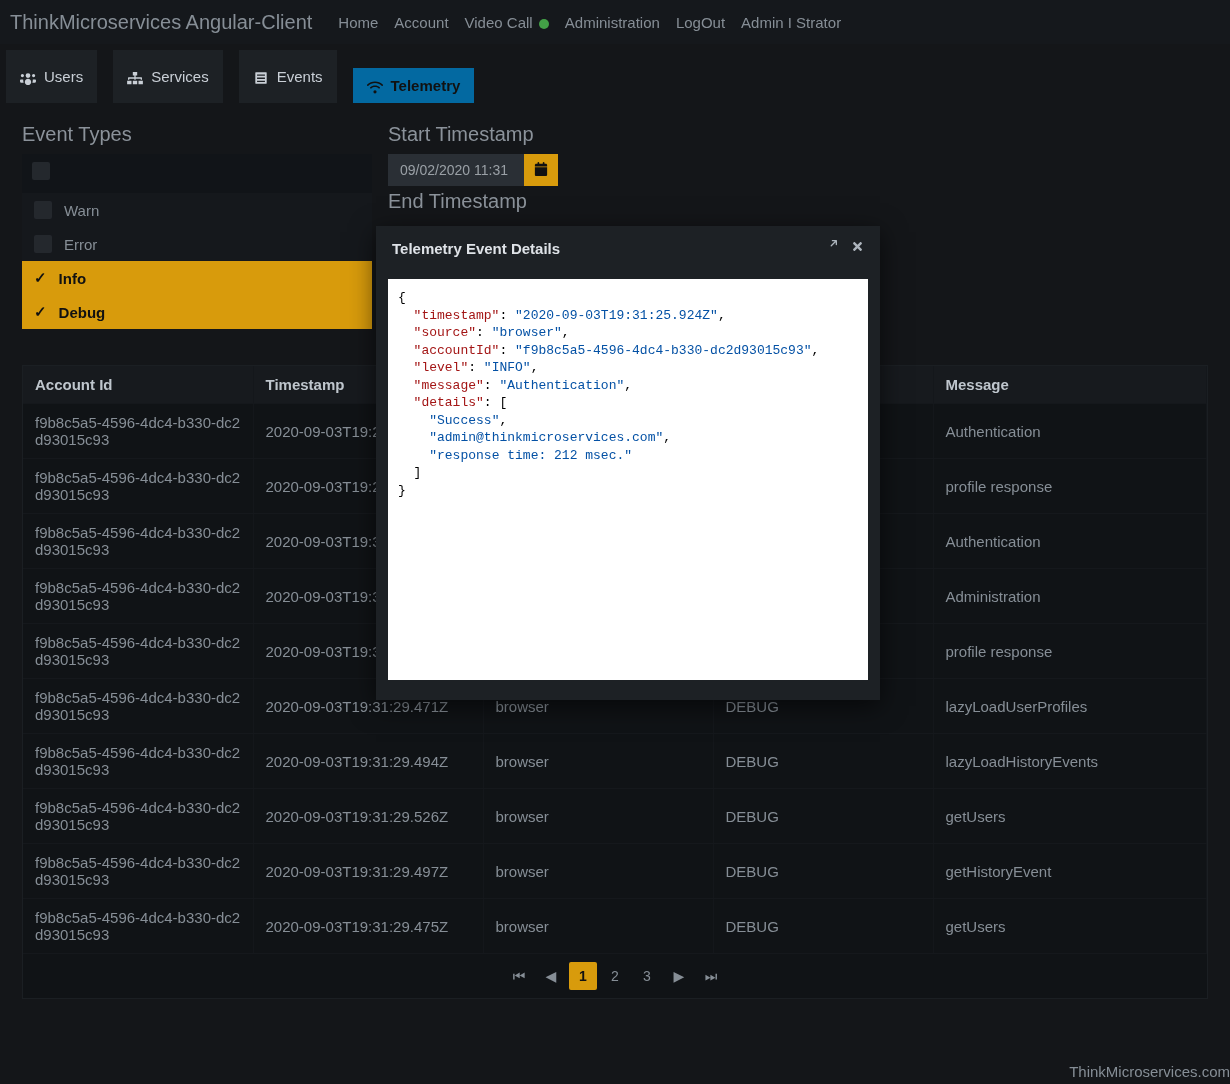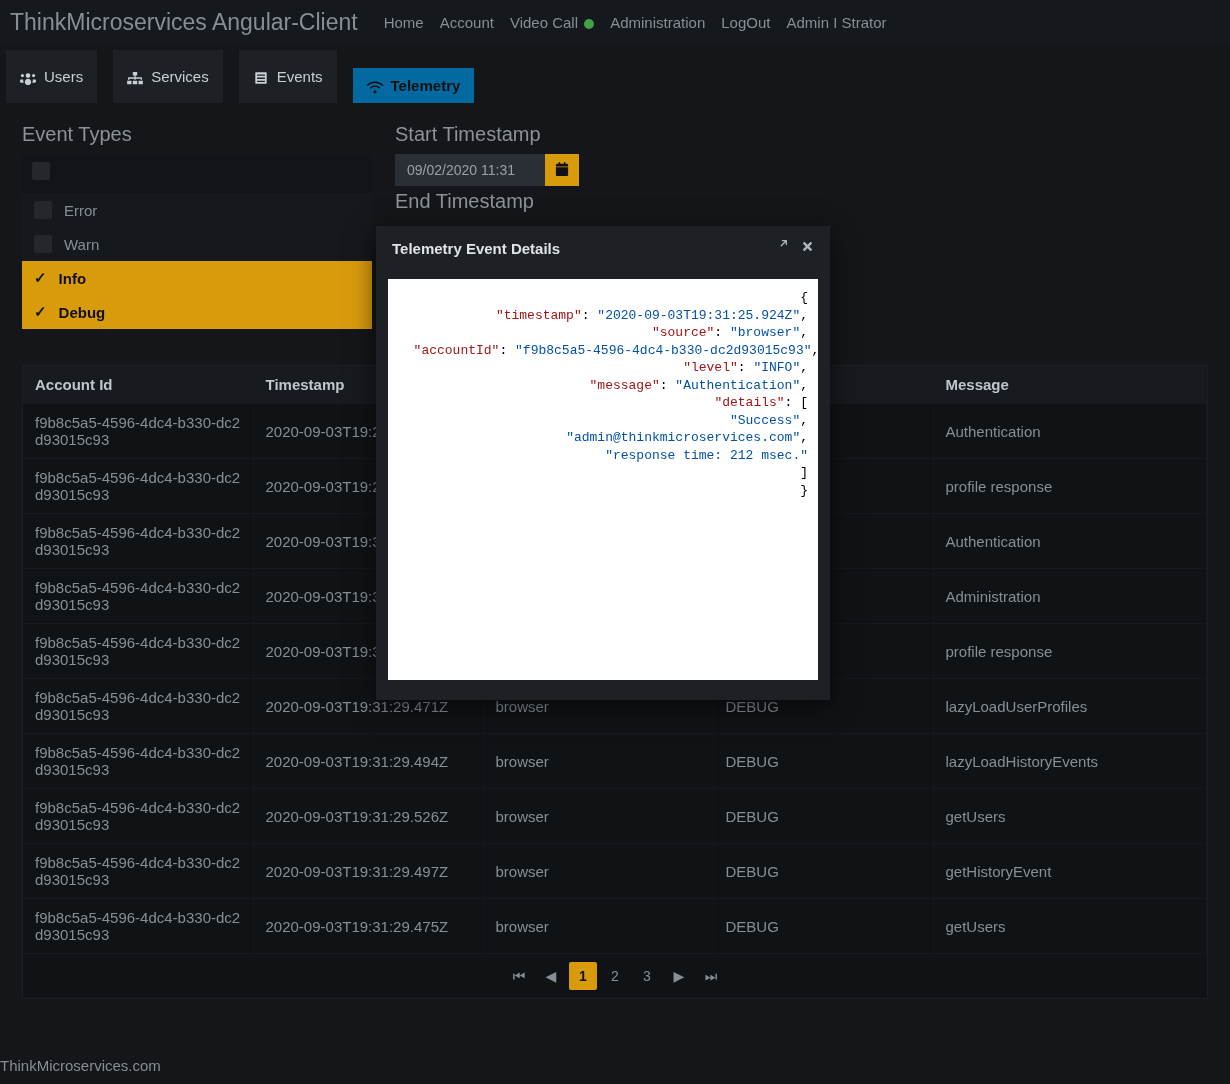--- a/index.html
+++ b/index.html
@@ -15,21 +15,21 @@
   }
   .topbar {
     display: flex;
     align-items: center;
     height: 44px;
     padding: 0 10px;
     background: #15181c;
   }
   .brand {
     color: #868e96;
-    font-size: 23px;
+    font-size: 20px;
     font-weight: 400;
     padding-right: 18px;
   }
   .navlinks { display: flex; gap: 0; }
   .navlinks a {
     color: #868e96;
     text-decoration: none;
     padding: 6px 8px;
     font-size: 15px;
   }
@@ -58,21 +58,21 @@
     background: #0369a1;
     color: #111;
     font-weight: 700;
     margin-top: 18px;
   }
   .content {
     padding: 10px 22px 0;
   }
   .filters {
     display: flex;
-    gap: 23px;
+    gap: 16px;
   }
   .section-title {
     font-size: 20px;
     color: #8b929a;
     font-weight: 400;
     margin-bottom: 8px;
   }
   .event-types {
     width: 350px;
     background: #15181c;
@@ -103,21 +103,21 @@
   .ts-col { flex: 1; }
   .ts-input-wrap {
     display: flex;
     margin-bottom: 4px;
   }
   .ts-input {
     background: #2a2f35;
     color: #9aa0a6;
     border: none;
     padding: 8px 12px;
-    width: 150px;
+    width: 136px;
     font-size: 14px;
   }
   .ts-btn {
     background: #d89b0c;
     border: none;
     width: 34px;
     display: flex;
     align-items: center;
     justify-content: center;
     cursor: pointer;
@@ -160,35 +160,34 @@
   }
   .pager .pg {
     width: 28px; height: 28px; display: flex; align-items: center; justify-content: center;
     color: #868e96; cursor: pointer; font-size: 14px;
   }
   .pager .pg.active {
     background: #d89b0c; color: #111; font-weight: 600; border-radius: 2px;
   }
   .footer {
     position: absolute;
-    bottom: 10px;
+    bottom: 4px;
     width: 100%;
-    text-align: left;
+    text-align: right;
     color: #868e96;
     font-size: 15px;
   }
   
   .modal {
     position: absolute;
     left: 376px;
     top: 226px;
-    width: 454px;
+    width: 504px;
     background: #1d2125;
     box-shadow: 0 6px 24px rgba(0,0,0,0.6);
-    text-align: right;
   }
   .modal-hdr {
     display: flex; align-items: center; justify-content: space-between;
     padding: 14px 16px;
   }
   .modal-title {
     color: #dfe3e8; font-weight: 700; font-size: 15px;
   }
   .modal-actions { display: flex; gap: 14px; color: #adb5bd; }
   .modal-body {
@@ -257,25 +256,25 @@
 </div>
 
 <div class="content">
   <div class="filters">
     <div class="event-types-wrap">
       <div class="section-title">Event Types</div>
       <div class="event-types">
         <div class="hdr"><span class="chk"></span></div>
         <div class="et-item">
             <span class="chk"></span>
-            <span>Error</span>
+            <span>Warn</span>
           </div>
         <div class="et-item">
             <span class="chk"></span>
-            <span>Warn</span>
+            <span>Error</span>
           </div>
         <div class="et-item selected">
             <span class="check">✓</span>
             <span>Info</span>
           </div>
         <div class="et-item selected">
             <span class="check">✓</span>
             <span>Debug</span>
           </div>
       </div>

